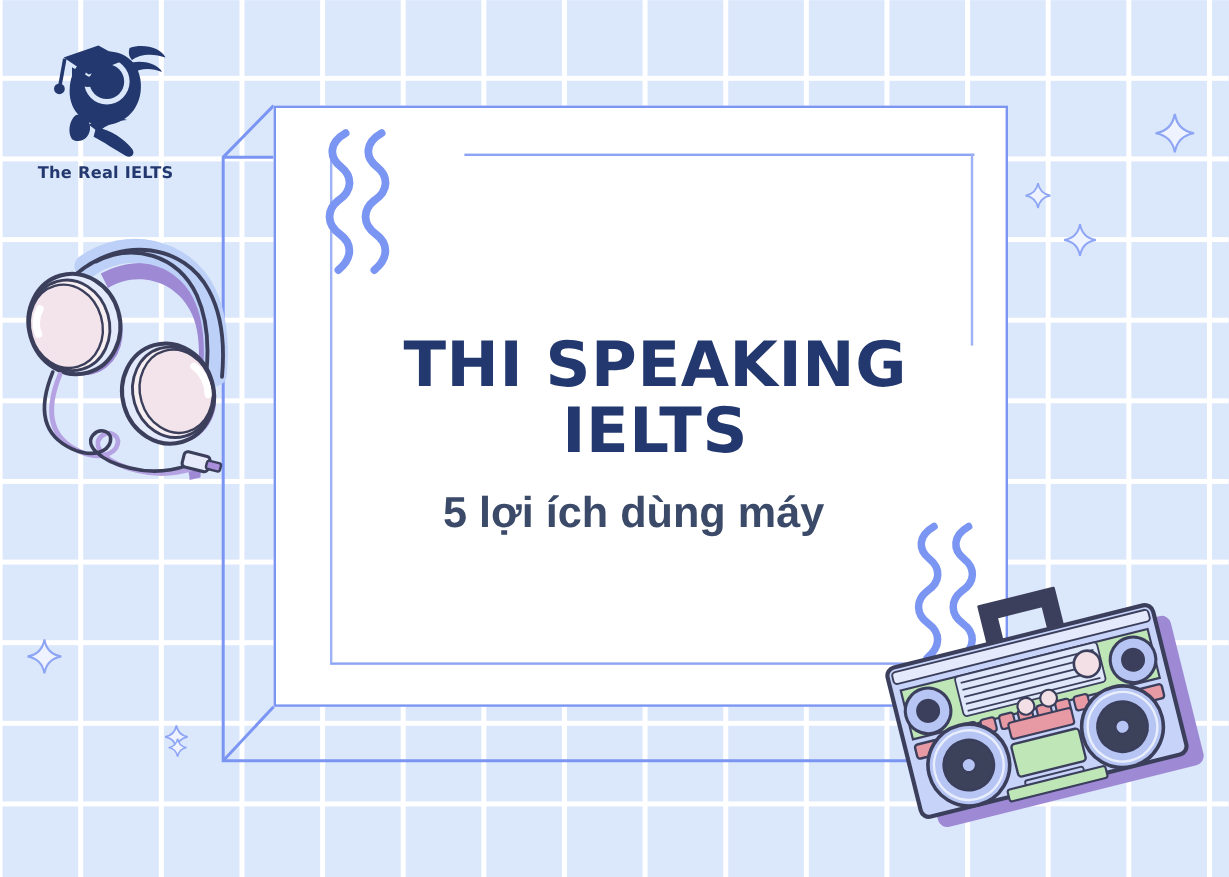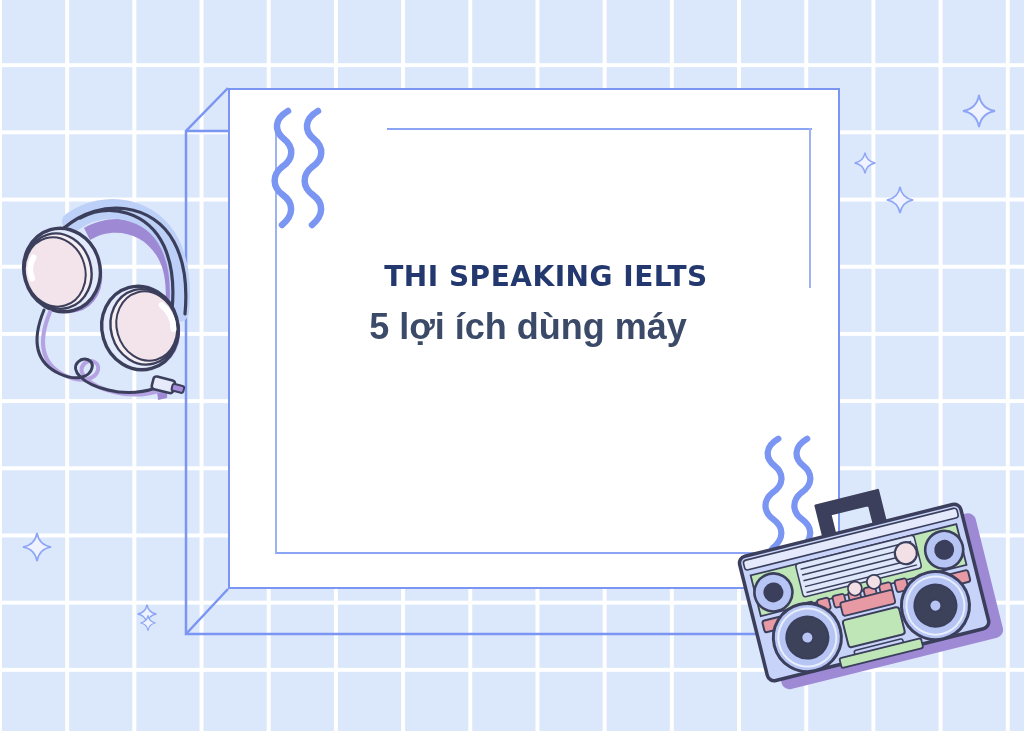--- a/index.html
+++ b/index.html
@@ -57,26 +57,26 @@
     border-right:2.5px solid #9db1f5;
   }
   
   #textblock{
     position:absolute;
     left:228px;top:262px;width:612px;
     text-align:center;
     pointer-events:none;
   }
   #headline{
-    font-size:28px;
+    font-size:52px;
     font-weight:bold;
     letter-spacing:0.5px;
     color:#23386e;
     line-height:1.05;
-    margin:0;
+    margin:16px;
     font-family:"DejaVu Sans","Liberation Sans",sans-serif;
     padding-left:24px;
   }
   #subline{
     font-size:36px;
     font-weight:bold;
     color:#3b4a68;
     line-height:1.35;
     margin:12px 12px 0 0;
     font-family:"Liberation Sans","DejaVu Sans",sans-serif;
@@ -149,20 +149,45 @@
     </g>
   </svg>
 
   <div id="textblock">
     <h1 id="headline">THI SPEAKING IELTS</h1>
     <div id="subline">
       <div>5 lợi ích dùng máy</div>
     </div>
   </div>
 
+  <div id="logo">
+    <svg width="130" height="110" viewBox="0 0 130 110">
+      <g fill="#23386e">
+
+        <path d="M60 22 C78 14 98 22 101 42 C104 62 92 78 74 80 C56 82 42 70 42 52 C42 38 48 27 60 22 Z"></path>
+
+        <circle cx="73" cy="44" r="19" fill="#dbe7fb"></circle>
+        <circle cx="73" cy="44" r="14.5" fill="#23386e"></circle>
+
+        <path d="M92 16 C104 12 118 16 122 24 C112 20 100 21 94 26 C91 23 91 19 92 16 Z"></path>
+        <path d="M94 28 C106 26 116 30 119 36 C110 32 100 33 95 37 C93 34 93 31 94 28 Z"></path>
+
+        <path d="M37 24 L66 14 L88 26 L58 38 Z"></path>
+        <path d="M44 32 L44 44 C50 50 64 50 72 44 L72 34 L58 40 Z"></path>
+
+        <path d="M38 25 L34 47" stroke="#23386e" stroke-width="3" fill="none"></path>
+        <circle cx="33.5" cy="50" r="4.5"></circle>
+
+        <path d="M47 72 C42 76 40 86 44 92 C50 96 58 92 59 84 C60 77 54 70 47 72 Z"></path>
+        <path d="M64 82 C76 84 88 92 94 100 C97 104 94 108 89 106 C80 101 70 94 62 90 Z"></path>
+        <path d="M58 80 C66 74 80 72 90 76 C84 76 72 80 66 86 Z"></path>
+      </g>
+    </svg>
+    <div id="logo-text">The Real IELTS</div>
+  </div>
 
   <svg id="headphones" width="200" height="265" viewBox="0 0 200 265">
     <g>
 
       <g fill="#9e8ad4">
         <path d="M74 58 C106 40 146 50 162 82 C172 102 172 128 170 148 L154 148 C157 126 157 104 148 88 C134 62 102 56 80 70 Z"></path>
         <ellipse cx="134" cy="160" rx="36" ry="40" transform="rotate(-14 134 160)"></ellipse>
         <ellipse cx="58" cy="105" rx="34" ry="38" transform="rotate(-14 58 105)"></ellipse>
         <path d="M152 212 C156 216 158 222 157 228 L148 230 C148 224 146 219 143 216 Z"></path>
       </g>

